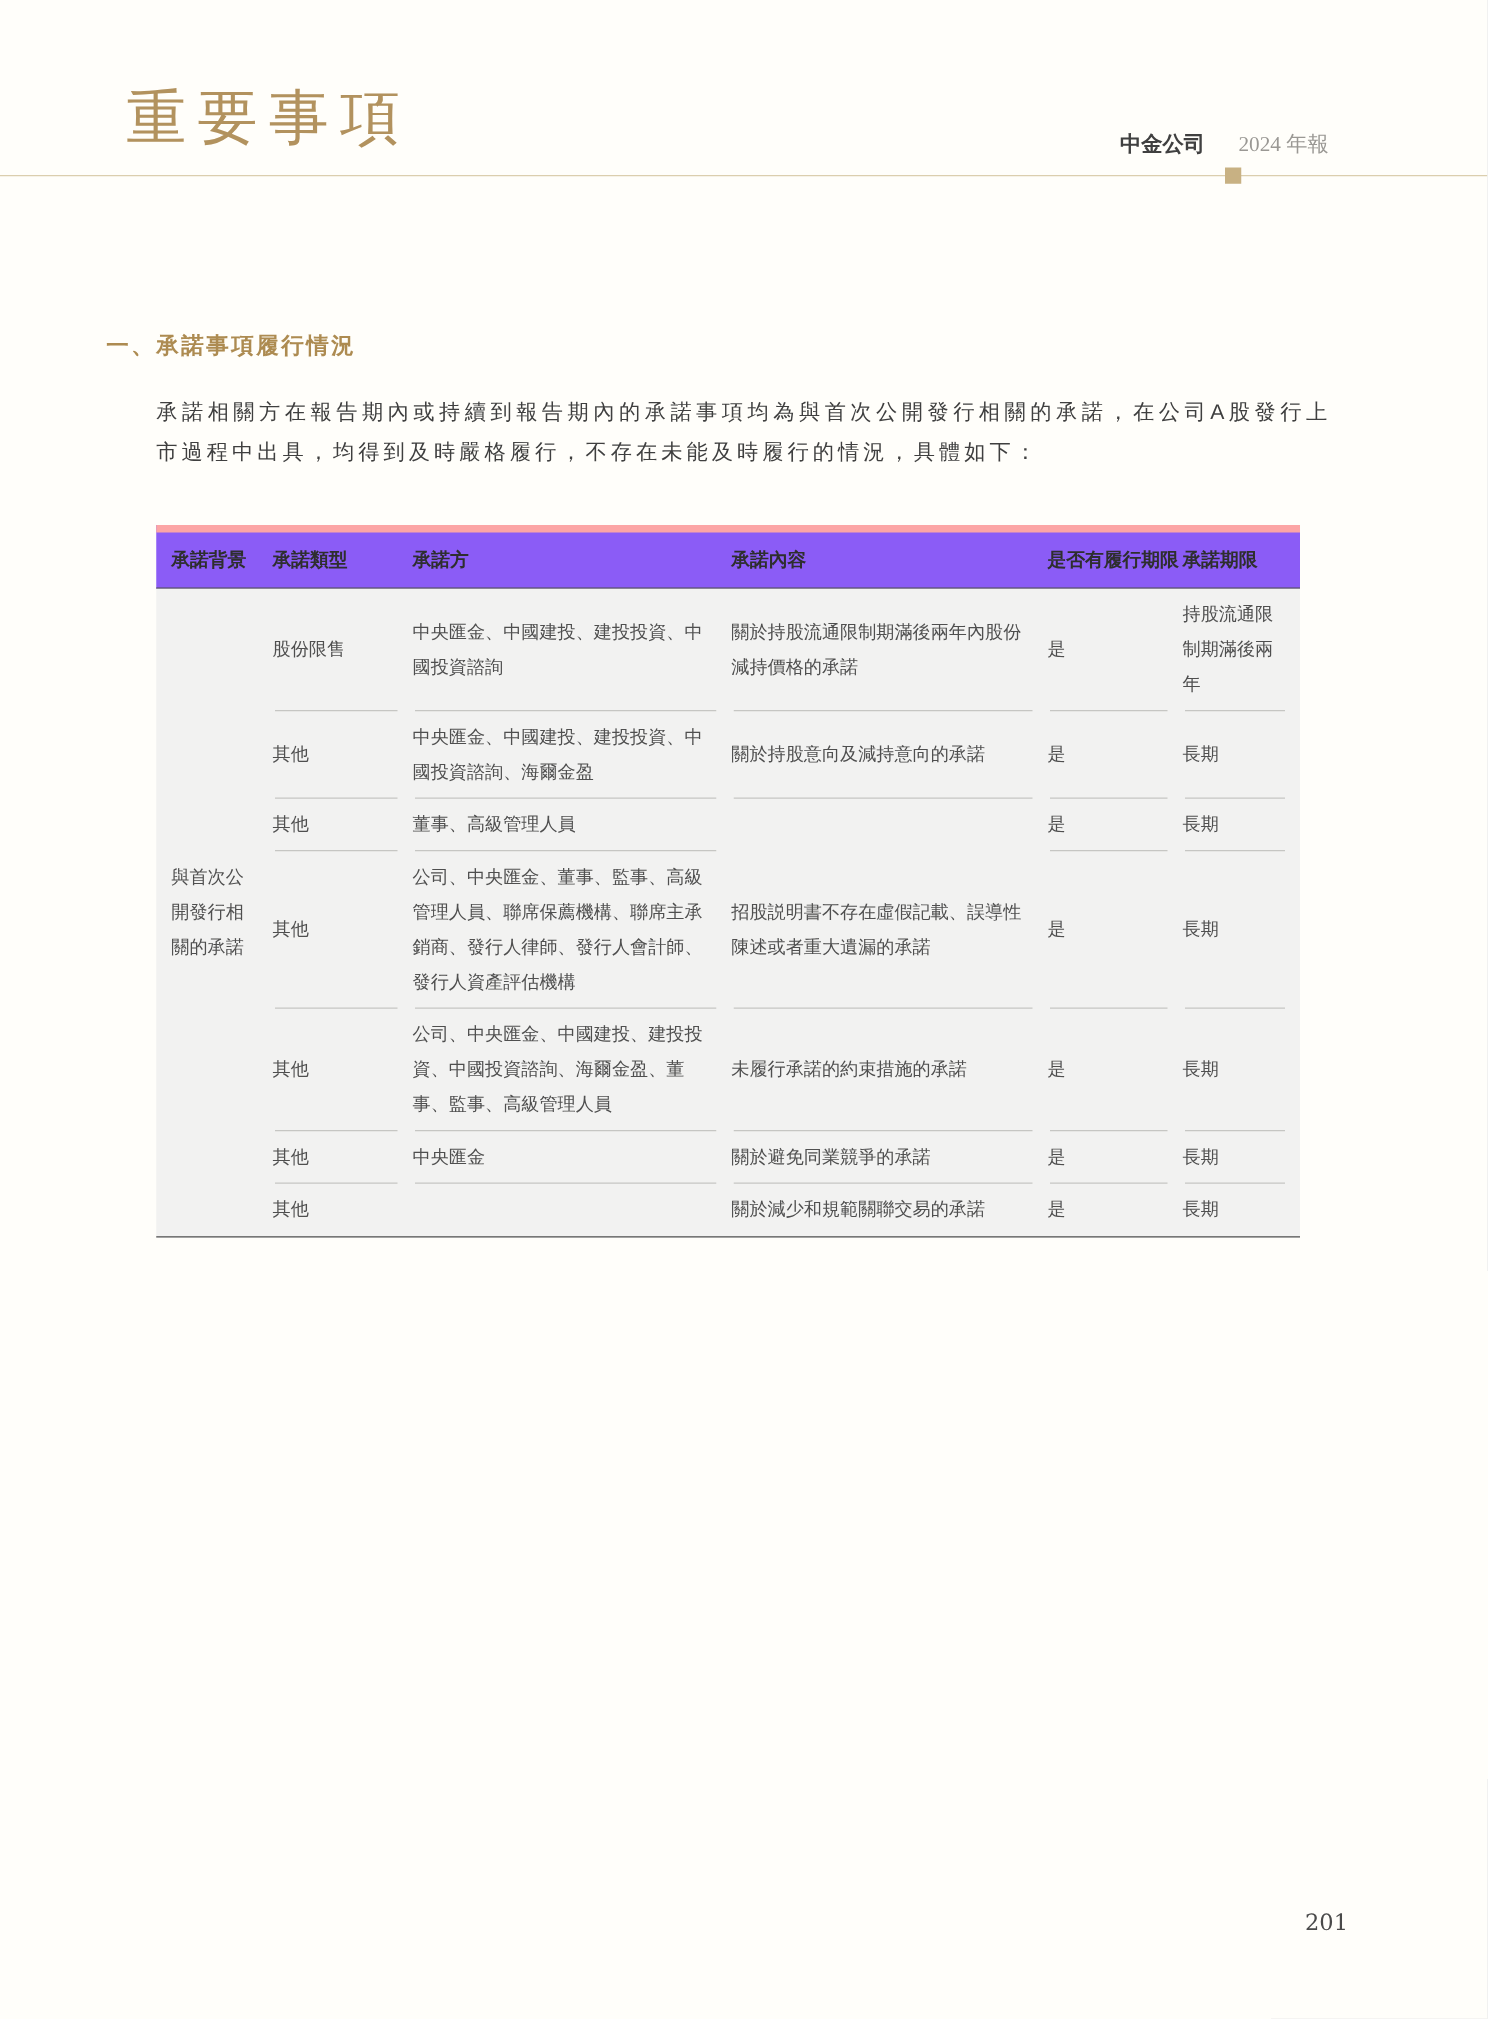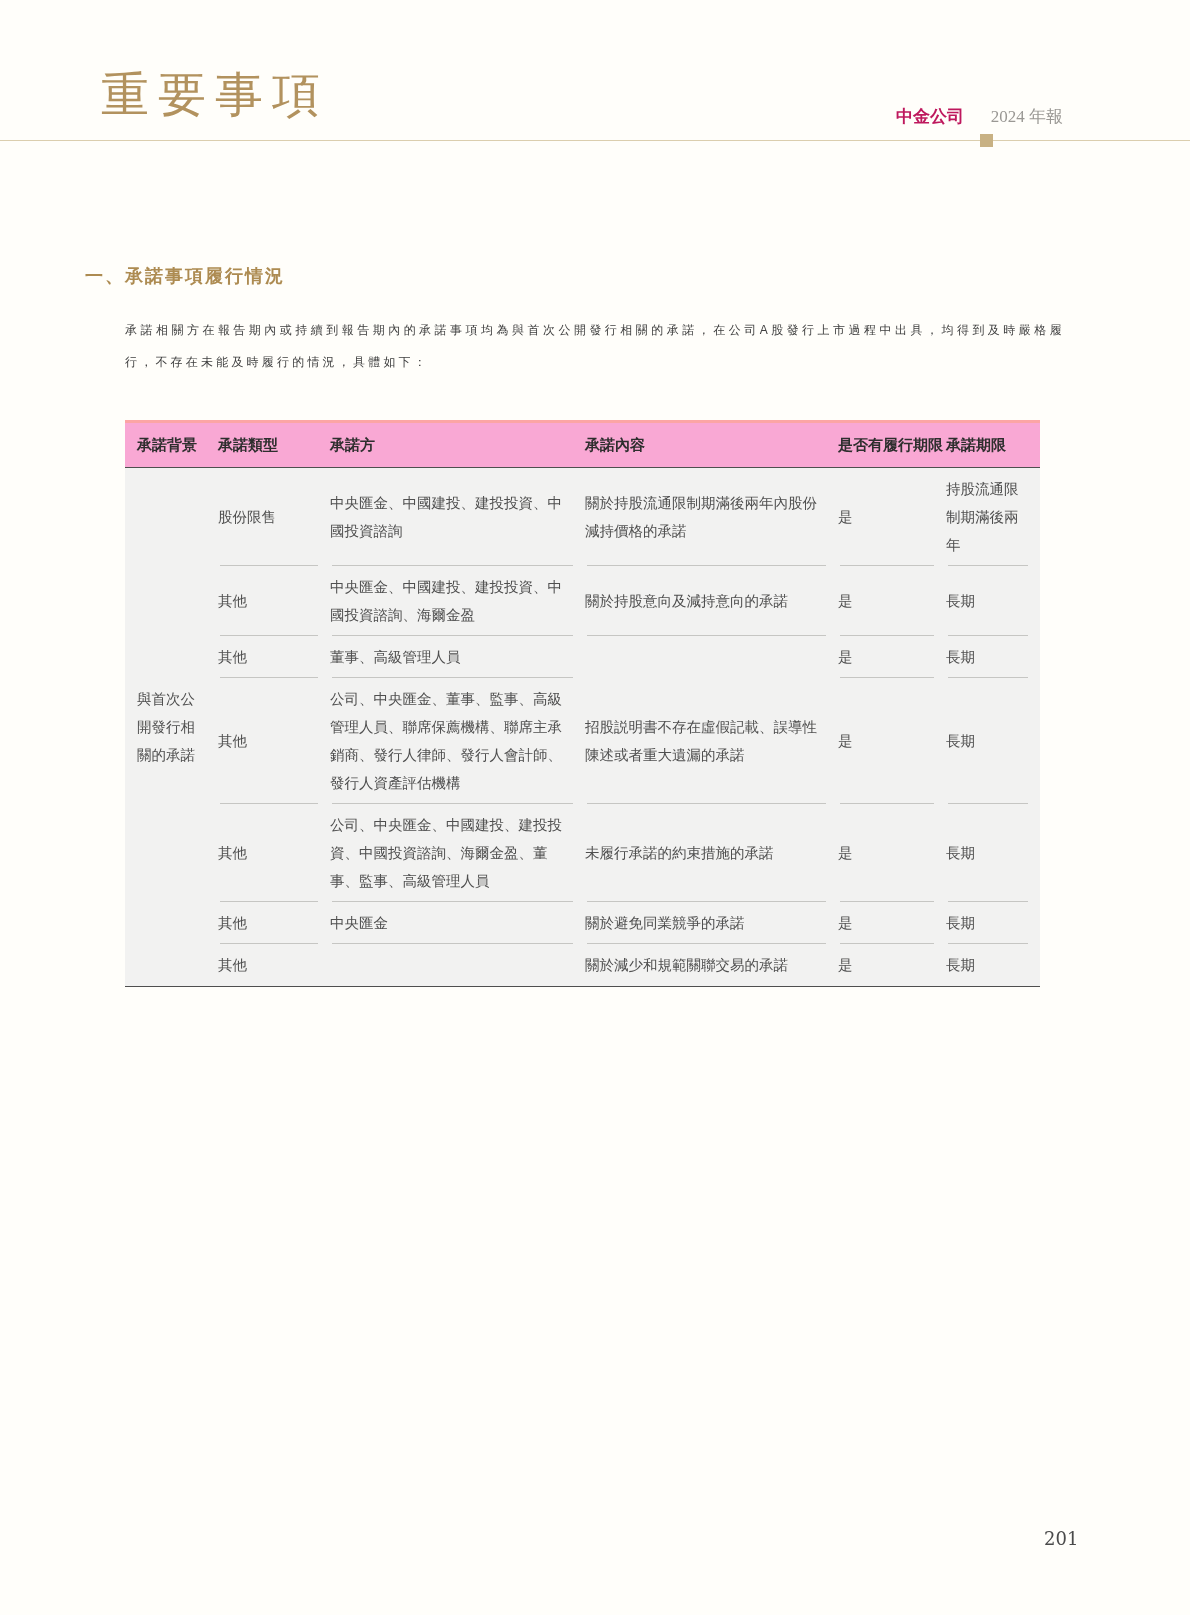--- a/index.html
+++ b/index.html
@@ -22,21 +22,21 @@
     letter-spacing:9px;
     color:#b2925e;
   }
   .brand-row {
     position:absolute; top:104px; right:127px;
     white-space:nowrap;
     font-size:17px; line-height:24px;
   }
   .brand-name {
     font-family:"DejaVu Serif", serif;
-    font-weight:bold; color:#be185d;margin-left:44px;
+    font-weight:bold; color:#404040;margin-left:44px;
   }
   .brand-edition {
     font-family:Liberation Serif, serif;
     color:#9a9894; margin-left:22px;
   }
   .header-rule {
     position:absolute; left:0; top:140px;
     width:1190px; height:1px;
     background:#dbceae;
   }
@@ -49,39 +49,39 @@
   
   .section-heading {
     position:absolute; left:85px; top:264px;
     font-size:18px; font-weight:bold;
     letter-spacing:2px;
     color:#ad8b51;
   }
   .intro-paragraph {
     position:absolute; left:125px; top:314px;
     width:940px;
-    font-size:12px; line-height:32px;
+    font-size:17px; line-height:32px;
     letter-spacing:3.2px;
     text-align:justify;
     color:#3f3f3f;
   }
 
   
   .commitment-table {
     position:absolute; left:125px; top:420px;
     width:915px;
   }
   .tgrid {
     display:grid;
     grid-template-columns:93px 112px 255px 253px 108px 94px;
   }
   .thead {
-    border-top:3px solid #fca5a5;
+    border-top:6px solid #fca5a5;
     border-bottom:1px solid #4f4f4f;
-    background:#f9a8d4;
+    background:#8b5cf6;
   }
   .thead .hcell {
     display:flex; align-items:center;
     min-height:44px;
     padding:4px 10px 4px 0;
     font-size:15px; font-weight:bold;
     color:#2e2e2e;
     white-space:nowrap;
   }
   .thead .hcell.first { padding-left:12px; }

